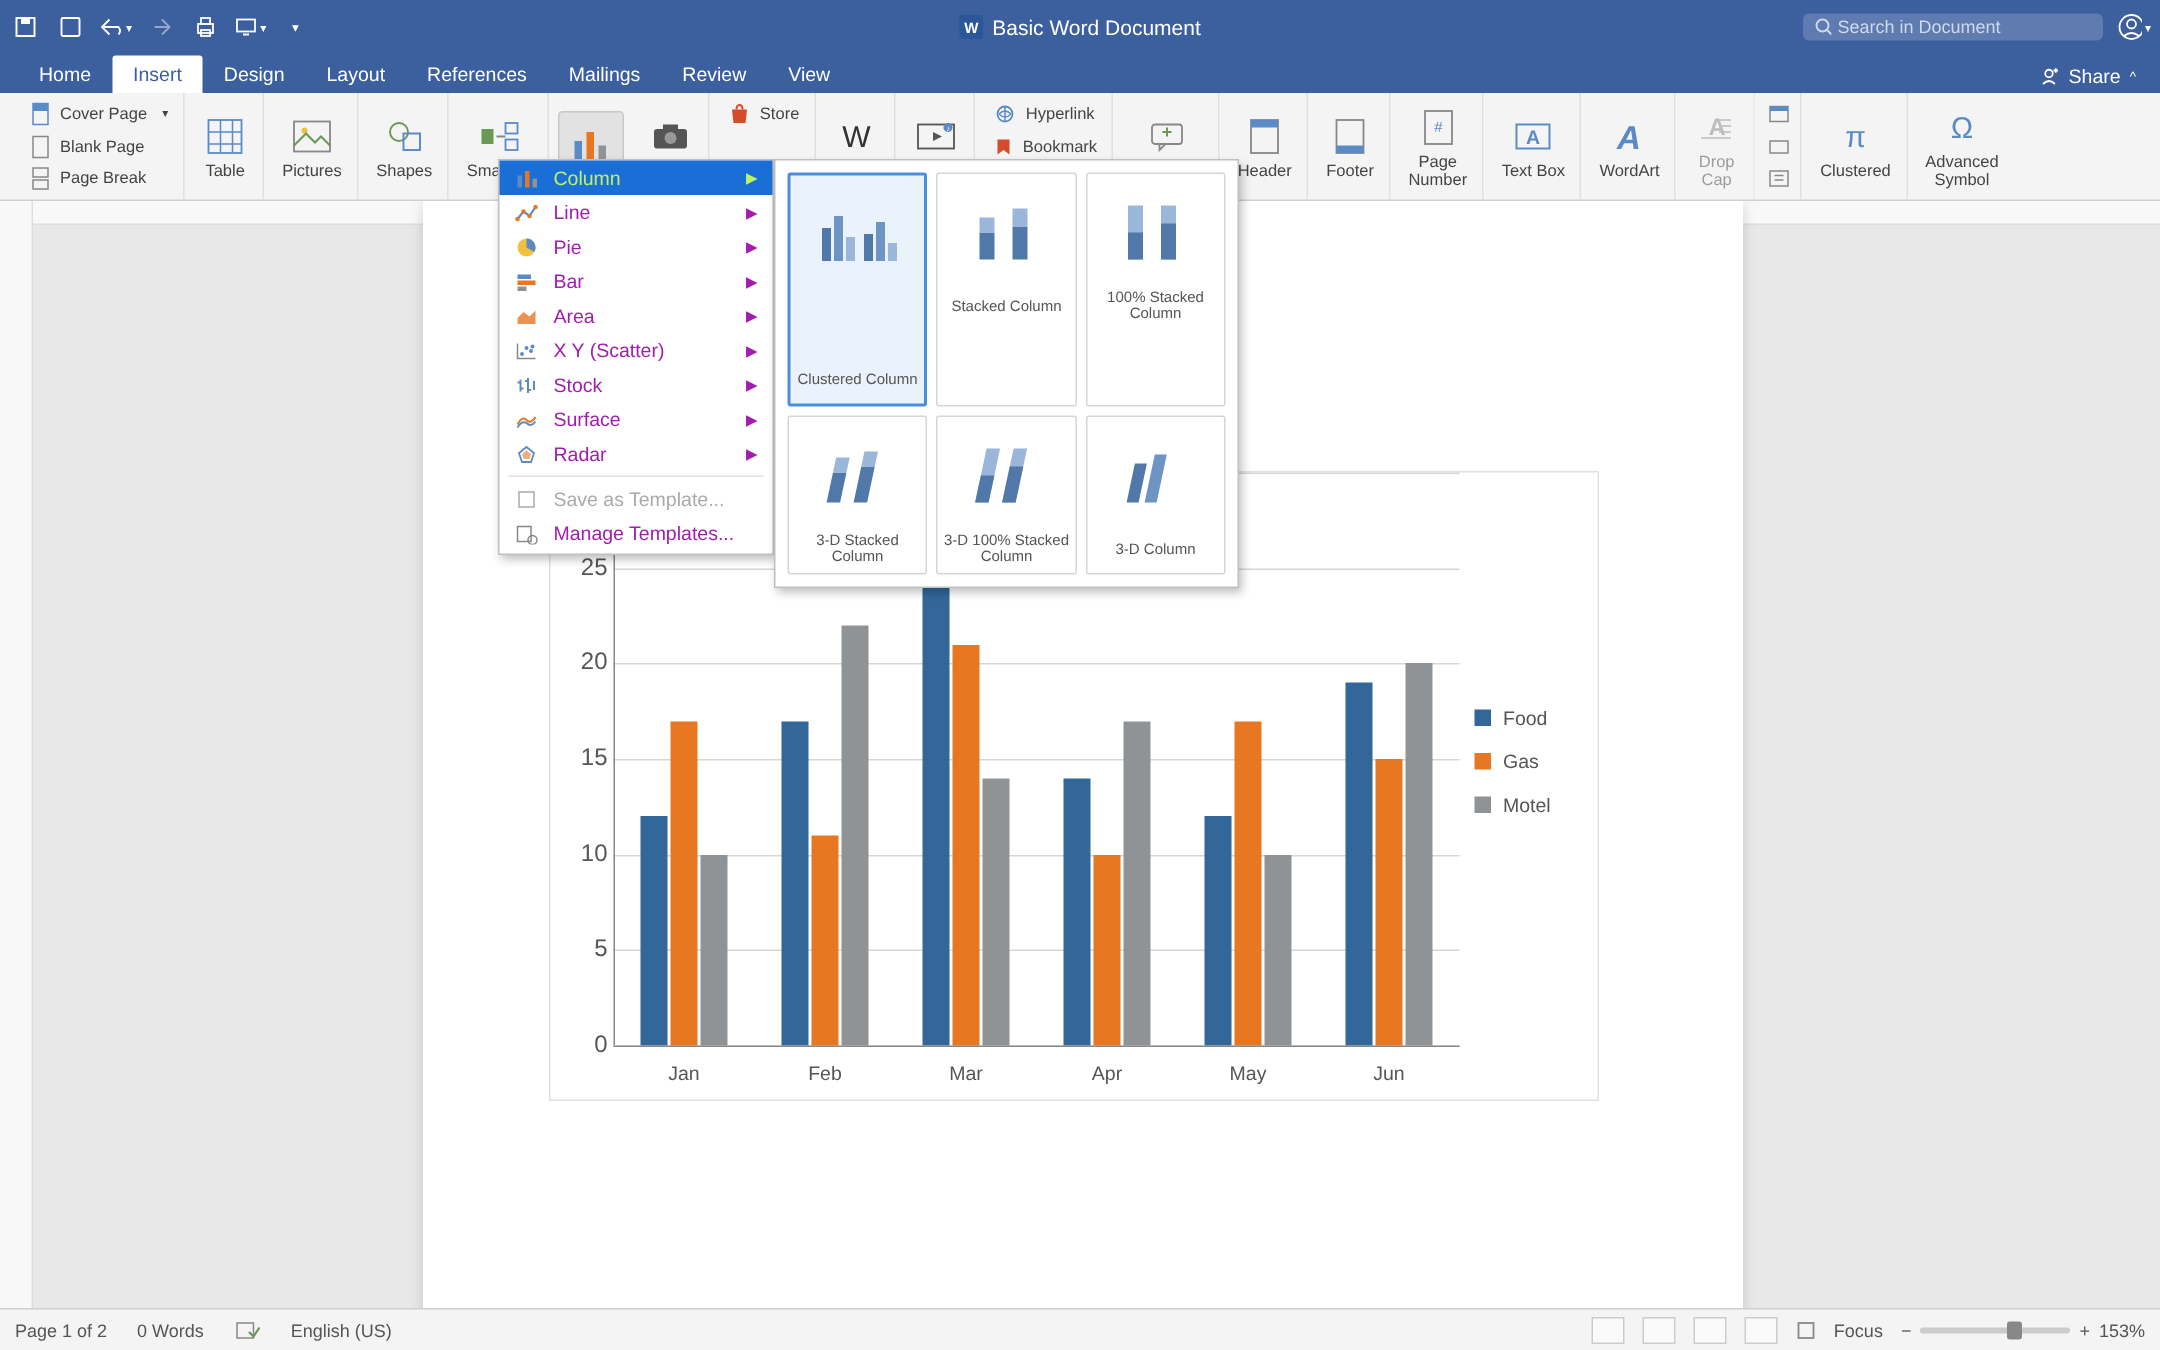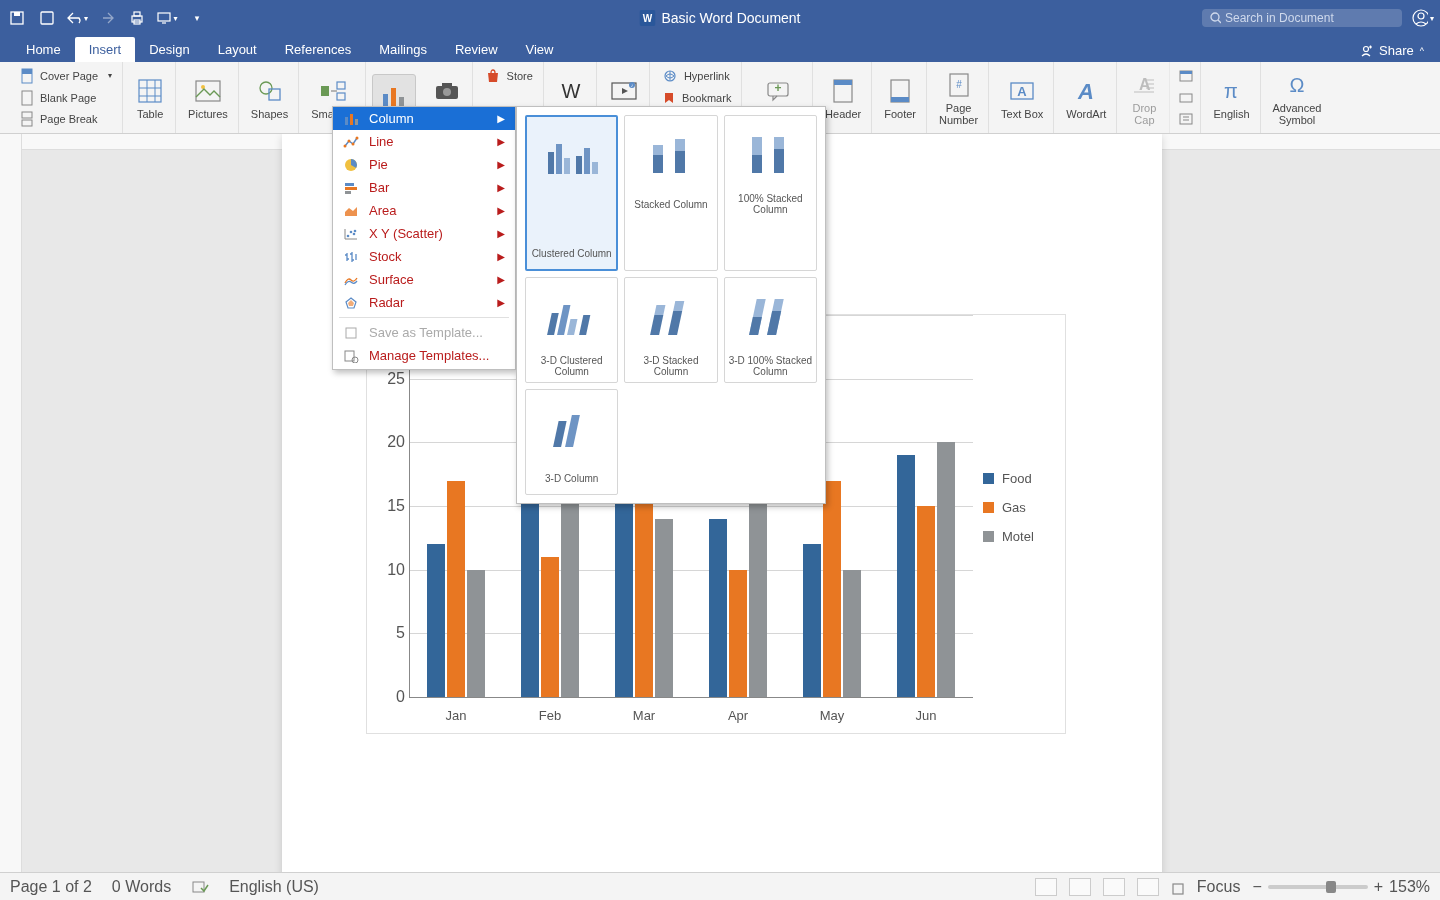--- a/index.html
+++ b/index.html
@@ -42,35 +42,35 @@
 .chart { position:absolute; left:84px; top:180px; width:700px; height:420px; border:1px solid #e0e0e0; }
 .chart .ylab { position:absolute; left:10px; width:28px; text-align:right; font-size:16px; color:#555; transform:translateY(-50%); }
 .chart .xlab { position:absolute; bottom:10px; font-size:13px; color:#555; width:80px; text-align:center; transform:translateX(-50%); }
 .chart .bar { position:absolute; bottom:0; width:18px; }
 .chart .legend { position:absolute; right:0; top:156px; width:82px; font-size:13px; color:#555; }
 .chart .legend .li { display:flex; align-items:center; gap:8px; margin-bottom:14px; }
 .chart .legend .sw { width:11px; height:11px; }
 
 
 .menu { position:absolute; left:332px; top:106px; width:184px; background:#fff; border:1px solid #bfbfbf; box-shadow:2px 3px 6px rgba(0,0,0,0.25); z-index:50; padding-bottom:2px; }
-.menu .mi { display:flex; align-items:center; gap:10px; padding:4px 10px; font-size:13px; color:#b91c1c; position:relative; height:23px; }
-.menu .mi.active { background:#1a6fd6; color:#ffffff; }
+.menu .mi { display:flex; align-items:center; gap:10px; padding:4px 10px; font-size:13px; color:#a21caf; position:relative; height:23px; }
+.menu .mi.active { background:#1a6fd6; color:#bef264; }
 .menu .mi .arrow { margin-left:auto; font-size:10px; }
 .menu .sep { height:1px; background:#e0e0e0; margin:3px 6px; }
 .menu .mi.disabled { color:#aaa; }
 
 
 .submenu { position:absolute; left:516px; top:106px; width:310px; background:#fff; border:1px solid #bfbfbf; box-shadow:2px 3px 6px rgba(0,0,0,0.25); z-index:50; padding:8px; display:grid; grid-template-columns:repeat(3,1fr); gap:6px; }
 .submenu .opt { border:1px solid #d6d6d6; border-radius:2px; display:flex; flex-direction:column; align-items:center; padding:6px 2px 4px; cursor:pointer; }
 .submenu .opt.selected { border:2px solid #4a8fd8; background:#eaf2fb;gap:48px; }
 .submenu .opt .thumb { width:78px; height:64px; display:flex; align-items:center; justify-content:center; }
 .submenu .opt .tlabel { font-size:10px; color:#555; margin-top:6px; text-align:center; height:24px; display:flex; align-items:center; }
 
 
-.statusbar { position:absolute; left:0; right:0; bottom:0; height:28px; background:#f4f4f4; border-top:1px solid #d0d0d0; display:flex; align-items:center; padding:0 10px; font-size:16px; color:#555; gap:20px; }
+.statusbar { position:absolute; left:0; right:0; bottom:0; height:28px; background:#f4f4f4; border-top:1px solid #d0d0d0; display:flex; align-items:center; padding:0 10px; font-size:12px; color:#555; gap:20px; }
 .statusbar .right { margin-left:auto; display:flex; align-items:center; gap:12px; }
 .statusbar .vbtn { width:22px; height:18px; border:1px solid #ccc; background:#fafafa; }
 .statusbar .zoom { display:flex; align-items:center; gap:6px; }
 .statusbar .zslider { width:100px; height:4px; background:#ccc; position:relative; border-radius:2px; }
 .statusbar .zslider .zth { position:absolute; left:58px; top:-4px; width:10px; height:12px; background:#888; border-radius:2px; }
 
 svg { display:block; }
 </style>
 </head>
 <body>
@@ -375,21 +375,21 @@
           <path d="M5 5 H11 M5 8 H11" stroke="#888" stroke-width="1"></path>
         </svg>
       </div>
   </div>
   <div class="rgroup">
       <div class="ricon">
         <svg width="28" height="22">
           <text x="14" y="18" text-anchor="middle" fill="#5b8bc6" font-size="20" font-family="serif">π</text>
         </svg>
       </div>
-      <div class="rlabel">English</div>
+      <div class="rlabel">Clustered</div>
     </div>
   <div class="rgroup" style="border-right:none">
       <div class="ricon">
         <svg width="26" height="22">
           <text x="13" y="18" text-anchor="middle" fill="#5b8bc6" font-size="20" font-family="serif">Ω</text>
         </svg>
       </div>
       <div class="rlabel" style="white-space:pre-line">Advanced
 Symbol</div>
     </div>
@@ -588,33 +588,20 @@
           <rect x="34" y="6" width="10" height="36" fill="#9ab6d8"></rect>
           <rect x="34" y="18" width="10" height="24" fill="#5078a8"></rect>
         </svg>
       </div>
       <div class="tlabel">100% Stacked Column</div>
     </div>
     <div class="opt">
       <div class="thumb">
         <svg width="60" height="46">
           <g transform="skewX(-12)">
-            <rect x="14" y="20" width="7" height="22" fill="#5078a8"></rect>
-            <rect x="24" y="12" width="7" height="30" fill="#6e94c4"></rect>
-            <rect x="34" y="26" width="7" height="16" fill="#9ab6d8"></rect>
-            <rect x="46" y="22" width="7" height="20" fill="#5078a8"></rect>
-          </g>
-        </svg>
-      </div>
-      <div class="tlabel">3-D Clustered Column</div>
-    </div>
-    <div class="opt">
-      <div class="thumb">
-        <svg width="60" height="46">
-          <g transform="skewX(-12)">
             <rect x="18" y="22" width="9" height="20" fill="#5078a8"></rect>
             <rect x="18" y="12" width="9" height="10" fill="#9ab6d8"></rect>
             <rect x="36" y="18" width="9" height="24" fill="#5078a8"></rect>
             <rect x="36" y="8" width="9" height="10" fill="#9ab6d8"></rect>
           </g>
         </svg>
       </div>
       <div class="tlabel">3-D Stacked Column</div>
     </div>
     <div class="opt">

